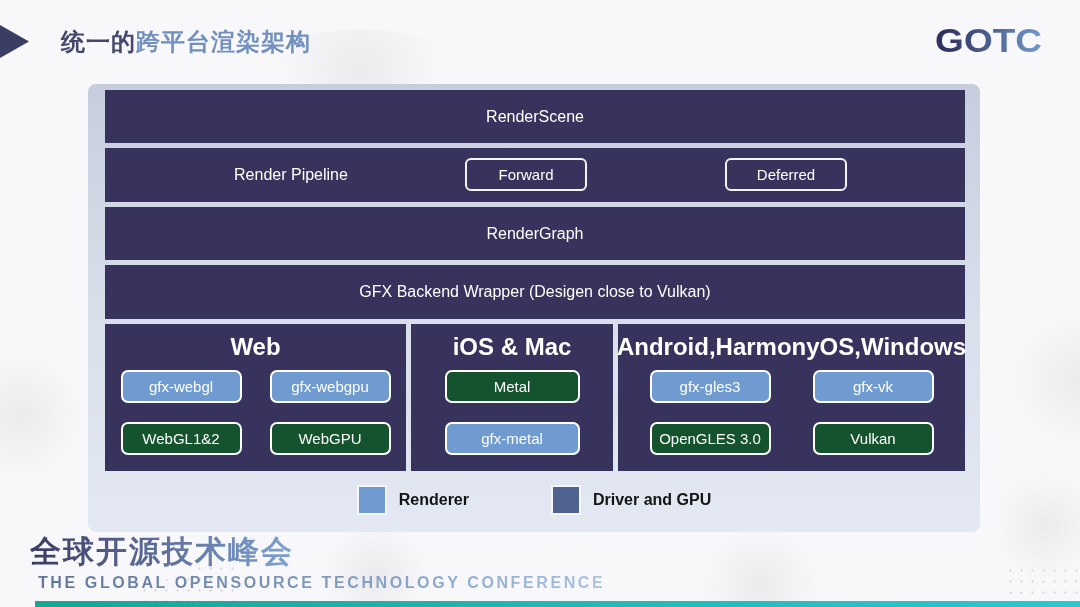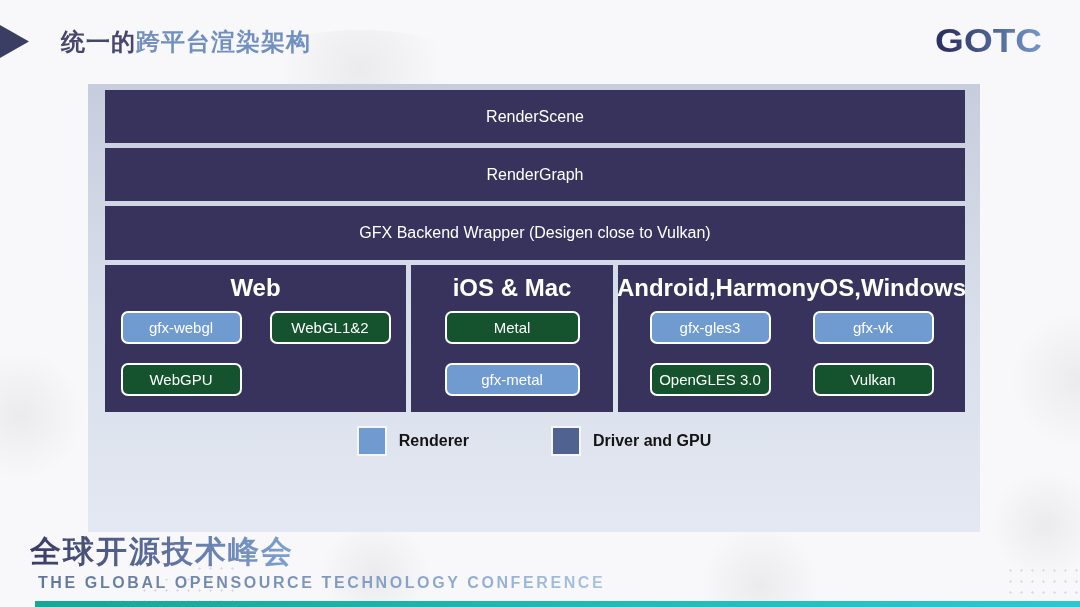--- a/index.html
+++ b/index.html
@@ -44,20 +44,21 @@
     -webkit-background-clip: text; background-clip: text; color: transparent;
     transform: scaleY(0.92);
   }
 
   
   .panel {
     position: absolute; left: 88px; top: 84px; width: 892px; height: 448px;
     background: linear-gradient(180deg, #c7cddd 0%, #d9dfeb 55%, #e3e8f2 100%);
     display: flex; flex-direction: column;
     padding: 6px 15px 0 17px;
+    border-radius: 8px;
   }
   .layer {
     background: #37335c; color: #ffffff; flex: 0 0 auto;
     display: flex; align-items: center; justify-content: center;
     font-size: 16px; margin-bottom: 5px; position: relative;
   }
   .layer-1, .layer-3 { height: 53px; }
   .layer-2, .layer-4 { height: 54px; }
   .layer-2 .row-label { position: absolute; left: 126px; width: 120px; text-align: center; }
   .pill {
@@ -138,35 +139,41 @@
     <span class="t-dark">统一的</span><span class="t-light">跨平台渲染架构</span>
   </div>
   <div class="brand-logo">GOTC</div>
 
   <div class="panel">
 
     <div class="layer layer-1">
       <span>RenderScene</span>
     </div>
 
+    <div class="layer layer-2">
+      <span class="row-label">Render Pipeline</span>
+      <span class="pill pill-forward">Forward</span>
+      <span class="pill pill-deferred">Deferred</span>
+    </div>
 
     <div class="layer layer-3">
       <span>RenderGraph</span>
     </div>
 
     <div class="layer layer-4">
       <span>GFX Backend Wrapper  (Desigen close to Vulkan)</span>
     </div>
 
     <div class="col-row">
 
       <div class="platform-col col-web">
         <div class="col-title">Web</div>
         <div class="chip-grid grid-2">
           <div class="chip chip-renderer">gfx-webgl</div>
+          <div class="chip chip-renderer">gfx-webgpu</div>
           <div class="chip chip-driver">WebGL1&amp;2</div>
           <div class="chip chip-driver">WebGPU</div>
         </div>
       </div>
 
       <div class="platform-col col-ios">
         <div class="col-title">iOS &amp; Mac</div>
         <div class="chip-grid grid-1">
           <div class="chip chip-driver">Metal</div>
           <div class="chip chip-renderer">gfx-metal</div>

